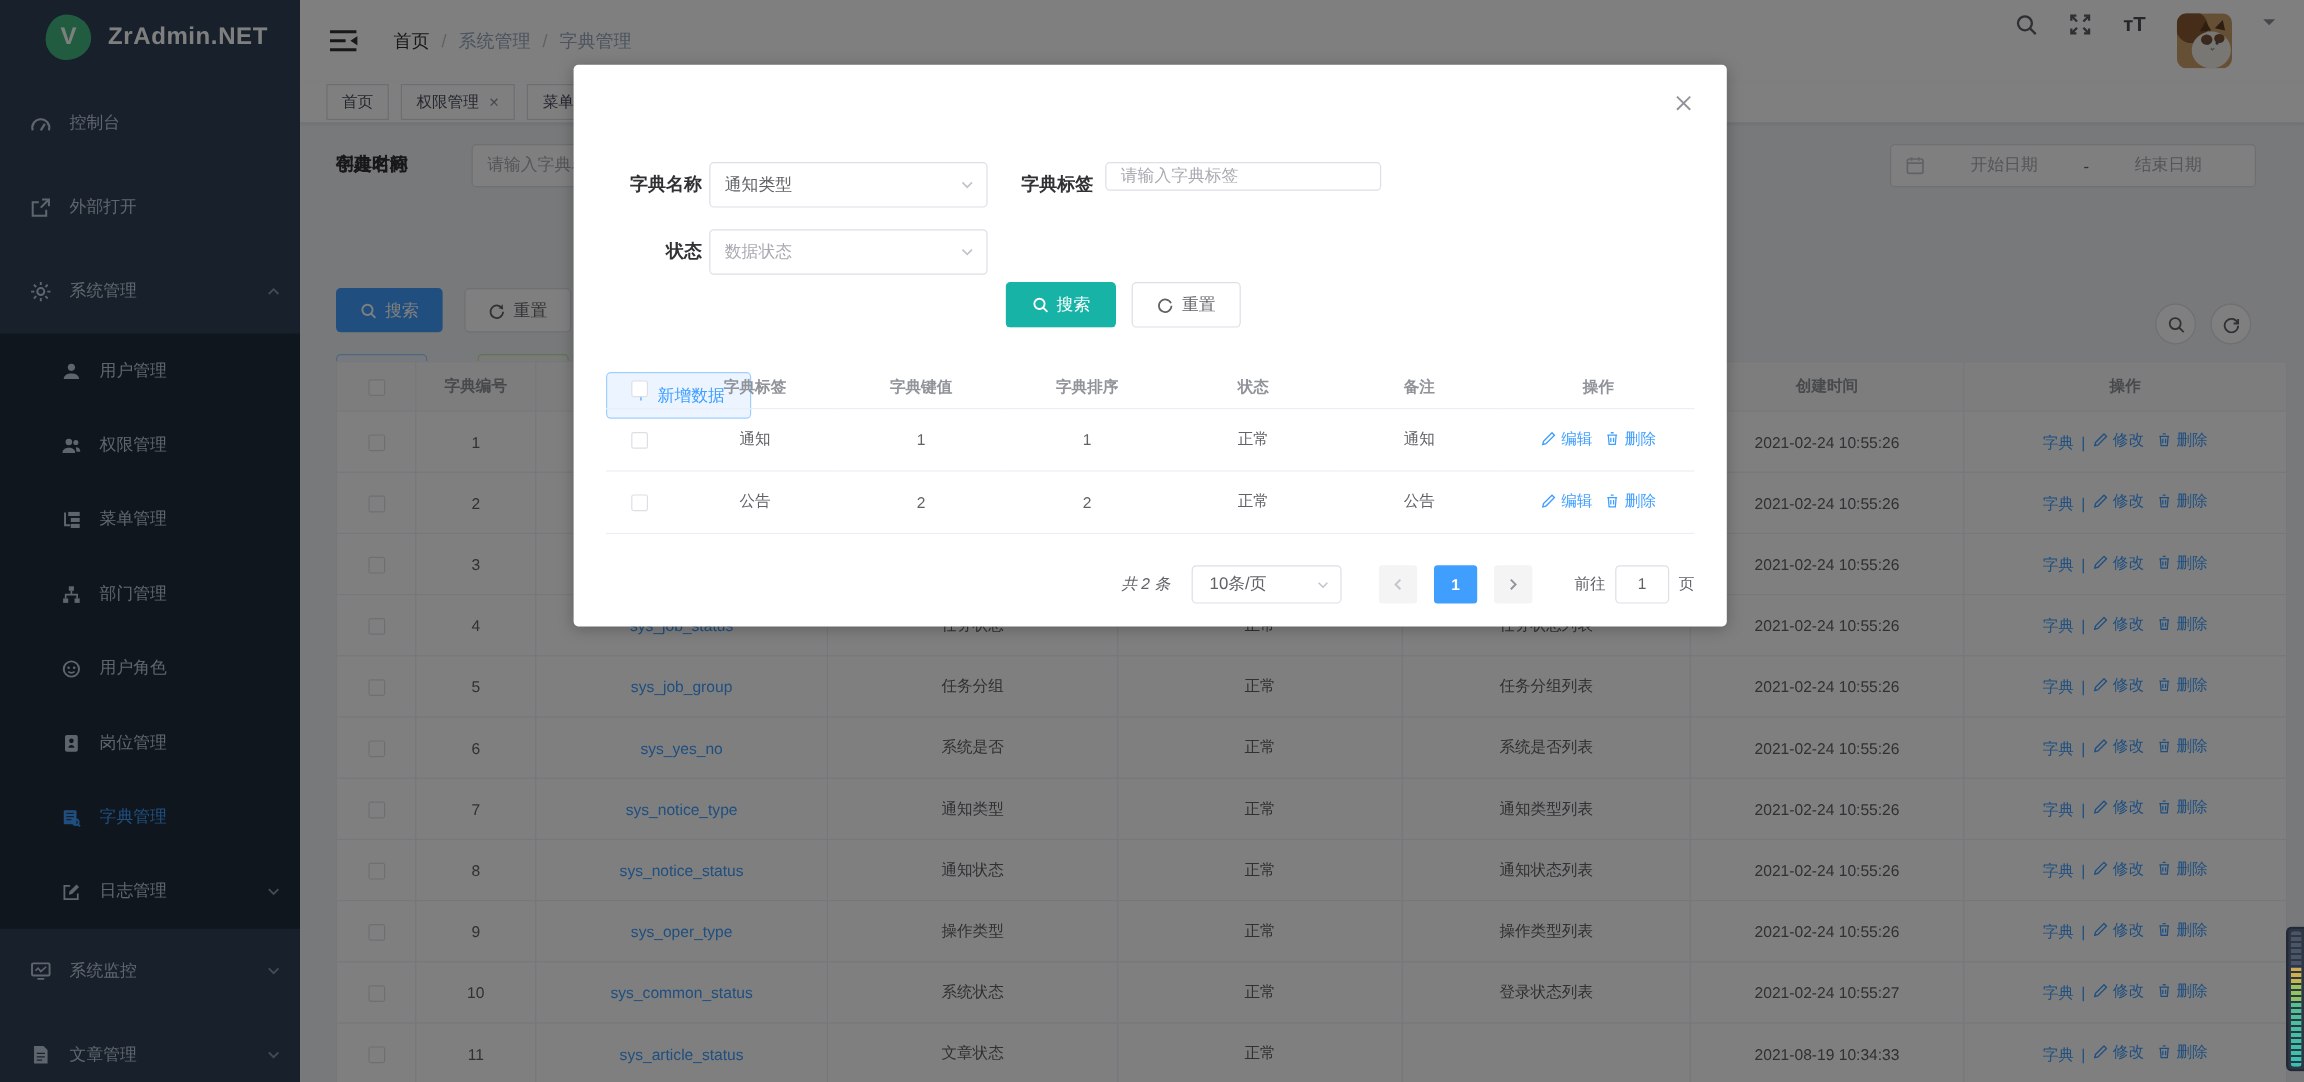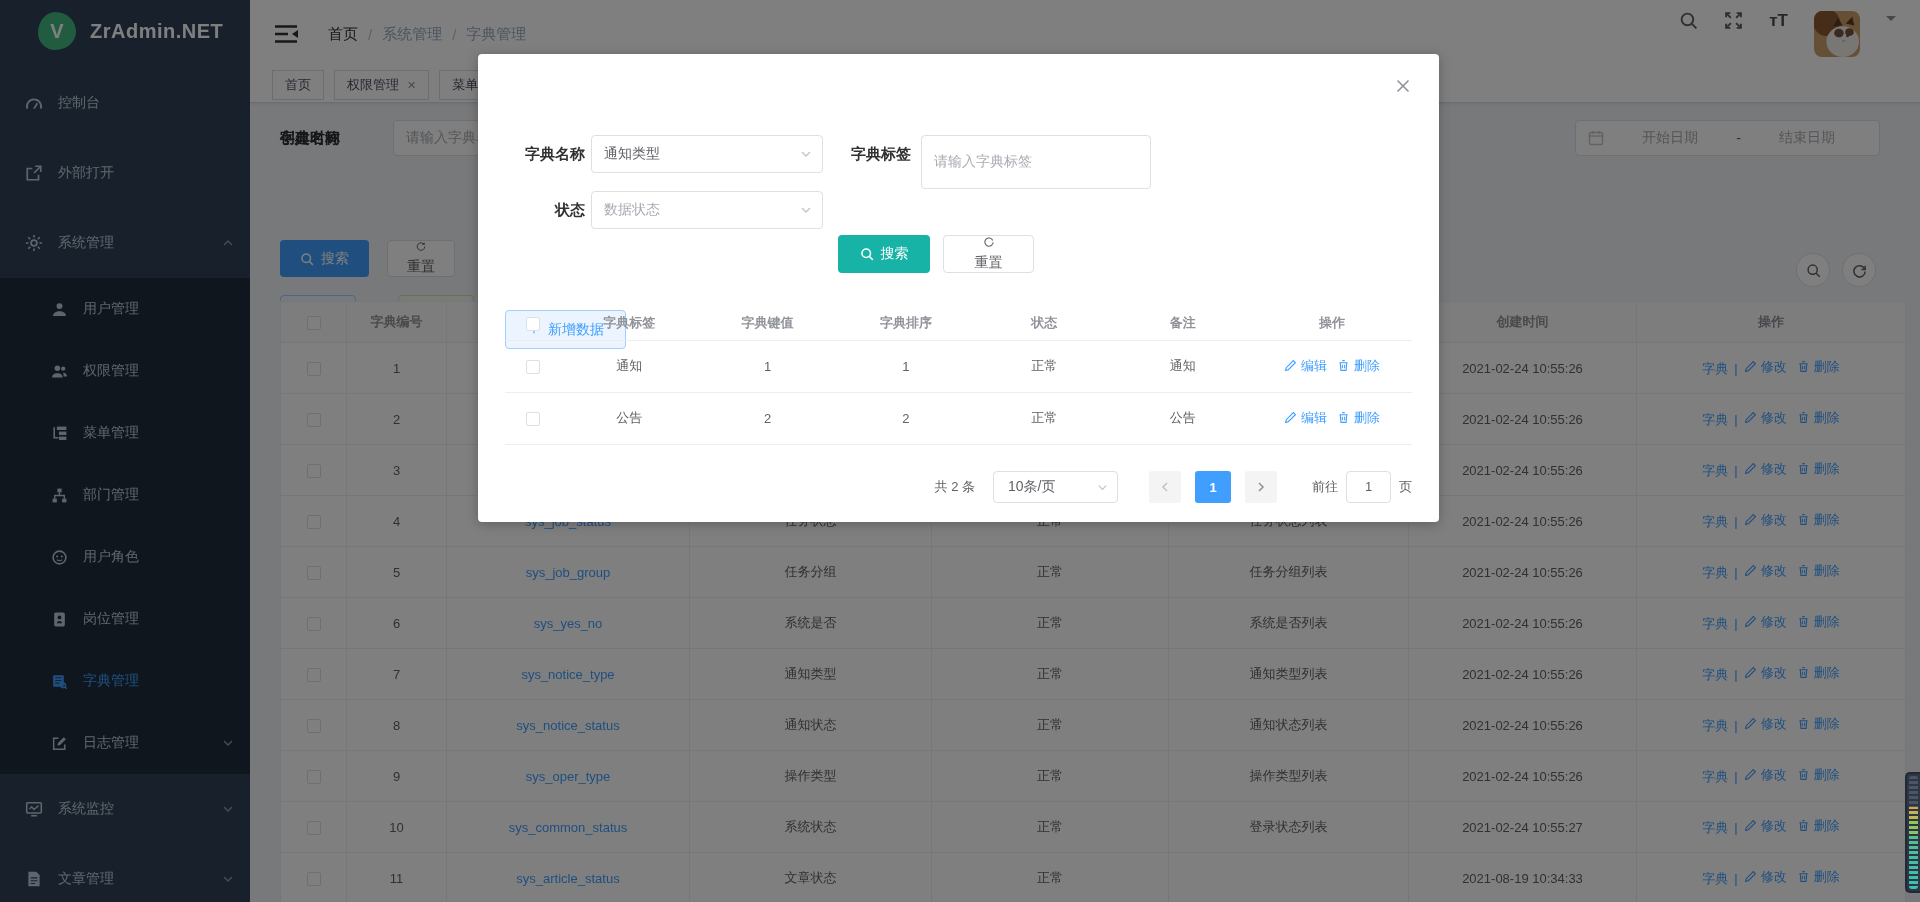--- a/index.html
+++ b/index.html
@@ -51,21 +51,21 @@
   .search-row { position:absolute; top:17px; left:30px; right:14px; height:38px; }
   .search-row .form-label { position:absolute; left:0; top:0; width:80px; line-height:36px; }
   .dict-name-input { position:absolute; left:113px; top:0; width:200px; }
   .ctime-label { position:absolute; left:1220px; top:0; line-height:36px; }
   .date-range { position:absolute; left:1295px; top:0; width:305px; height:36px; border:1px solid #dcdfe6; border-radius:4px;
     background:#fff; display:flex; align-items:center; padding:0 12px; gap:6px; }
   .date-range .dr-part { flex:1; text-align:center; }
   .btn { display:inline-flex; align-items:center; justify-content:center; gap:7px; border-radius:4px; font-size:14px;
     cursor:pointer; border:1px solid transparent; white-space:nowrap;margin-top:44px; }
   .btn-primary { background:#409eff; color:#fff; }
-  .btn-default { background:#fff; border-color:#dcdfe6; color:#606266;flex-direction:column; }
+  .btn-default { background:#fff; border-color:#dcdfe6; color:#606266; }
   .btn-plain-blue { background:#ecf5ff; border-color:#a0cfff; color:#409eff; }
   .btn-plain-green { background:#f0f9eb; border-color:#b3e19d; color:#67c23a; opacity:.75; }
   .btn-teal { background:#17b3a6; color:#fff; }
   .btns-row { position:absolute; top:93px; left:30px; display:flex; gap:18px; }
   .btns-row .btn { height:37px; padding:0 19px; }
   .action-row { position:absolute; top:148px; left:30px; display:flex; gap:42px; }
   .action-row .btn { height:33px; padding:0 14px; font-size:13px; }
   .tool-circle { position:absolute; top:150px; width:34px; height:34px; border:1px solid #dcdfe6; border-radius:50%;
     background:#fff; color:#606266; display:flex; align-items:center; justify-content:center; cursor:pointer; }
   .tc-search { left:1546px; } .tc-refresh { left:1592px; }
@@ -90,32 +90,32 @@
       linear-gradient(180deg, #4a5568 0%, #4a5568 27%, #d3a94f 27%, #c2b84f 38%, #9cc455 38%, #86c46a 52%, #57c08f 52%, #45bfa2 72%, #35c2b4 100%); }
   
   .modal { position:absolute; left:478px; top:54px; width:961px; height:468px; background:#fff; border-radius:4px;
     box-shadow:0 2px 12px rgba(0,0,0,.25); z-index:50; }
   .modal-close { position:absolute; top:24px; right:28px; color:#909399; cursor:pointer; }
   .m-label { position:absolute; width:80px; text-align:right; font-weight:bold; font-size:15px; color:#303133; line-height:38px; }
   .m-select { position:absolute; width:232px; height:38px; border:1px solid #dcdfe6; border-radius:4px; background:#fff;
     display:flex; align-items:center; padding:0 28px 0 12px; cursor:pointer; }
   .m-select .chev { position:absolute; right:10px; color:#c0c4cc; }
   .sel-value { color:#606266; font-size:14px; }
-  .m-input { position:absolute; height:54px; }
+  .m-input { position:absolute; height:24px; }
   .row1 { top:81px; } .row2 { top:137px; }
   .m-btn-search { position:absolute; left:360px; top:137px; width:92px; height:38px; }
   .m-btn-reset  { position:absolute; left:465px; top:137px; width:91px; height:38px; }
   .m-btn-add    { position:absolute; left:27px;  top:212px; width:121px; height:39px; }
   table.m-table { position:absolute; top:252px; left:27px; width:907px; border-collapse:collapse; table-layout:fixed;
     font-size:13px; color:#606266; }
   .m-table th { height:34px; color:#909399; font-weight:bold; border-bottom:1px solid #ebeef5; text-align:center; }
   .m-table td { height:52px; border-bottom:1px solid #ebeef5; text-align:center; }
   
   .pagination { position:absolute; top:416px; right:27px; height:34px; display:flex; align-items:center; font-size:13px; color:#606266; }
-  .pg-total { margin-right:18px; }
+  .pg-total { margin-right:18px;font-style:italic; }
   .pg-size { position:relative; width:125px; height:32px; border:1px solid #dcdfe6; border-radius:4px; background:#fff;
     display:flex; align-items:center; padding:0 26px 0 14px; cursor:pointer; margin-right:24px; }
   .pg-size .chev { position:absolute; right:9px; color:#c0c4cc; }
   .pg-btn { width:32px; height:32px; background:#f4f4f5; border-radius:3px; display:flex; align-items:center; justify-content:center; margin:0 7px; cursor:pointer; }
   .pg-prev { color:#c0c4cc; } .pg-next { color:#909399; }
   .pg-page { width:36px; height:32px; background:#409eff; color:#fff; font-weight:bold; border-radius:3px;
     display:flex; align-items:center; justify-content:center; margin:0 7px; cursor:pointer; }
   .pg-goto { margin-left:28px; margin-right:8px; }
   .pg-input { width:45px; height:32px; border:1px solid #dcdfe6; border-radius:4px; background:#fff; text-align:center; line-height:30px; margin-right:8px; }
 </style>

